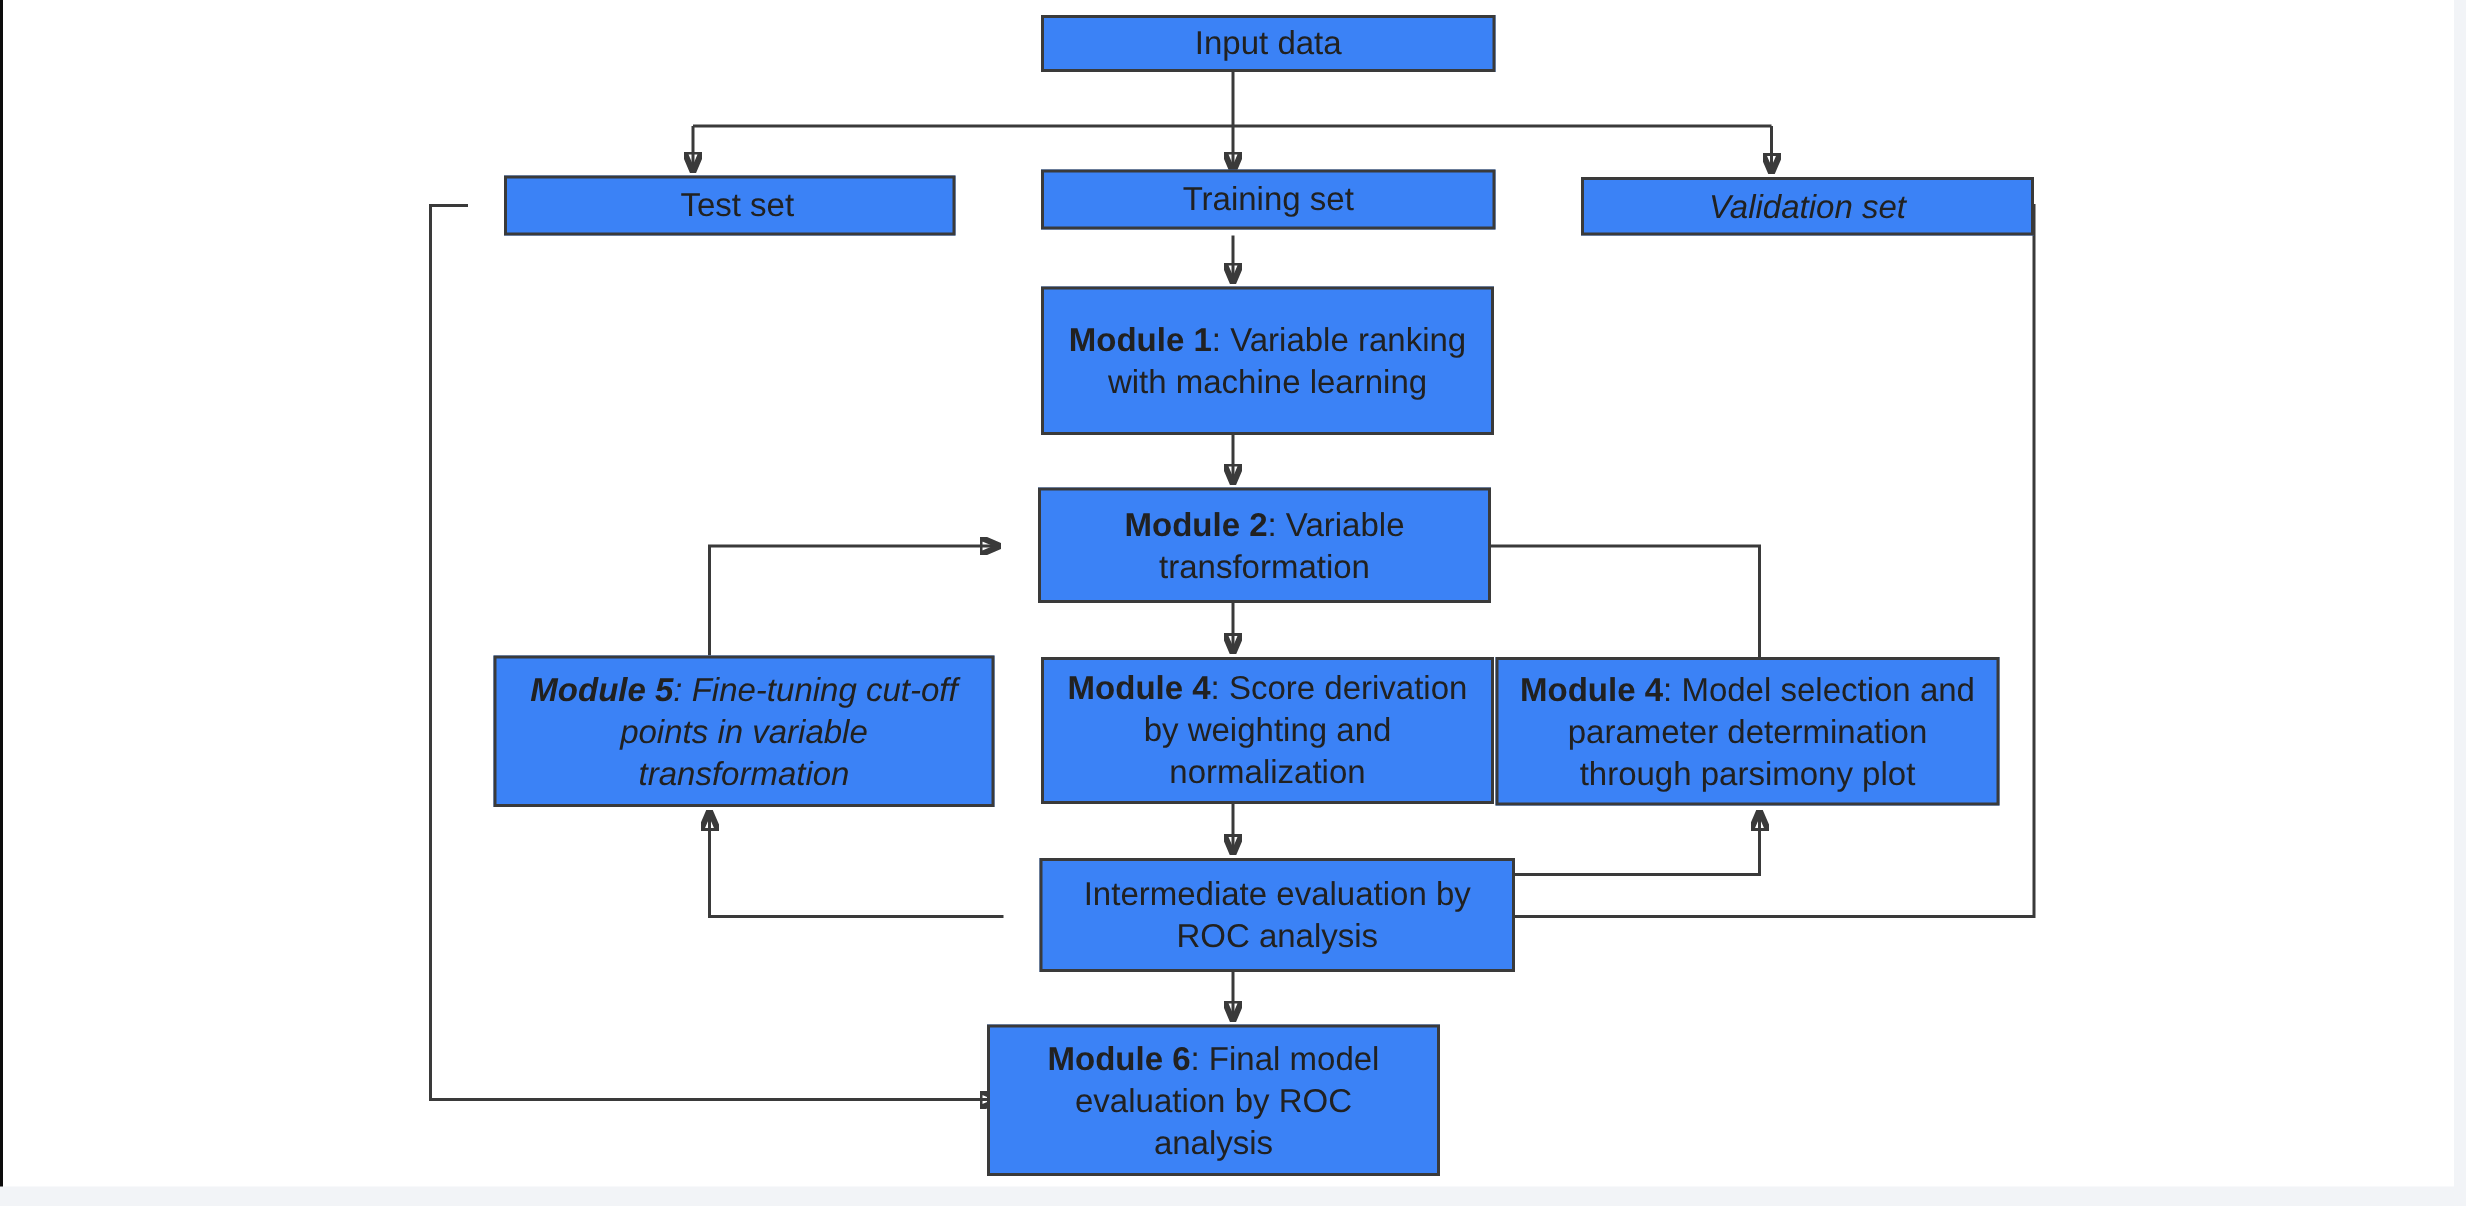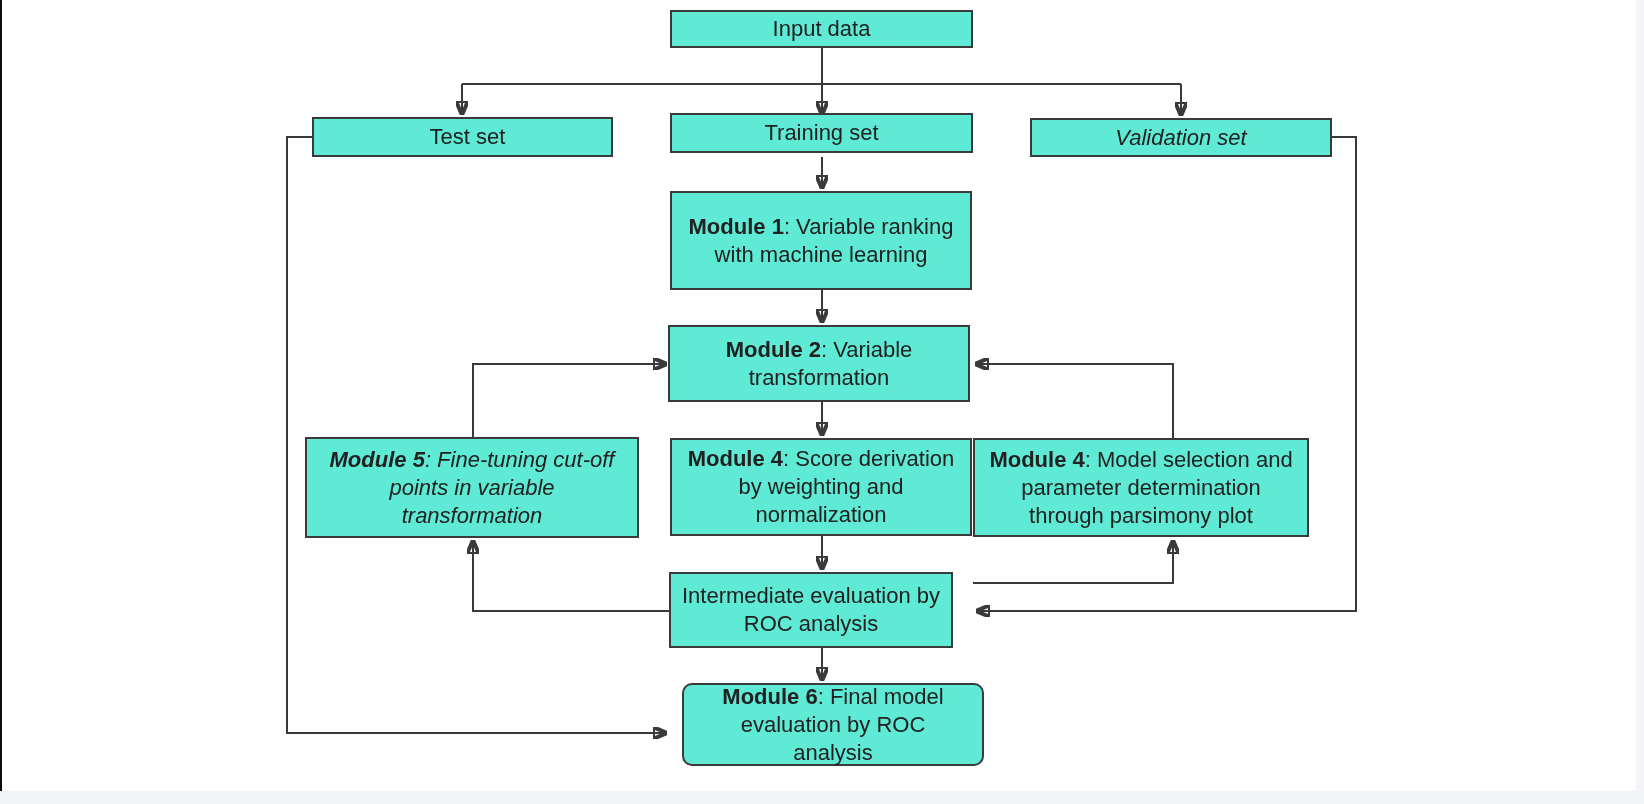--- a/index.html
+++ b/index.html
@@ -9,25 +9,26 @@
     font-family:"Liberation Sans","DejaVu Sans",sans-serif;
   }
   .edge-strip{position:absolute;}
   .strip-left{left:0;top:0;width:2px;height:792px;background:#0c0c0c;}
   .strip-bottom{left:0;top:791px;width:1644px;height:13px;background:#f2f4f7;}
   .strip-right{left:1636px;top:0;width:8px;height:804px;background:#f2f4f7;}
   svg.connectors{position:absolute;left:0;top:0;width:1644px;height:804px;}
   svg.connectors path{fill:none;stroke:#3a3a3a;stroke-width:2;}
   .node{
     position:absolute;box-sizing:border-box;
-    border:2px solid #3a3a3a;background:#5eead4;
+    border:2px solid #3a3a3a;background:#3b82f6;
     display:flex;align-items:center;justify-content:center;
     text-align:center;color:#212121;
     font-size:22px;line-height:28px;
     padding:2px 14px;
+    margin-left:24px;
   }
   .node .b{font-weight:bold;}
 </style>
 </head>
 <body>
 
 <div class="stage">
 
   <svg class="connectors" viewBox="0 0 1644 804" xmlns="http://www.w3.org/2000/svg">
     <defs>
@@ -100,25 +101,25 @@
       <span class="b">Module 4</span><span>: Score derivation by weighting and normalization</span>
     </div>
   </div>
 
   <div class="node" style="left:973px;top:438px;width:336px;height:99px;padding:2px 8px;">
     <div>
       <span class="b">Module 4</span><span>: Model selection and parameter determination through parsimony plot</span>
     </div>
   </div>
 
-  <div class="node" style="left:669px;top:572px;width:284px;height:76px;padding:2px 8px;">
+  <div class="node" style="left:669px;top:572px;width:317px;height:76px;padding:2px 8px;">
     <div>Intermediate evaluation by ROC analysis</div>
   </div>
 
-  <div class="node" style="left:682px;top:683px;width:302px;height:83px;border-radius:10px;">
+  <div class="node" style="left:634px;top:683px;width:302px;height:101px;">
     <div>
       <span class="b">Module 6</span><span>: Final model evaluation by ROC analysis</span>
     </div>
   </div>
 
   <div class="edge-strip strip-right"></div>
   <div class="edge-strip strip-left"></div>
   <div class="edge-strip strip-bottom"></div>
 
 </div>

